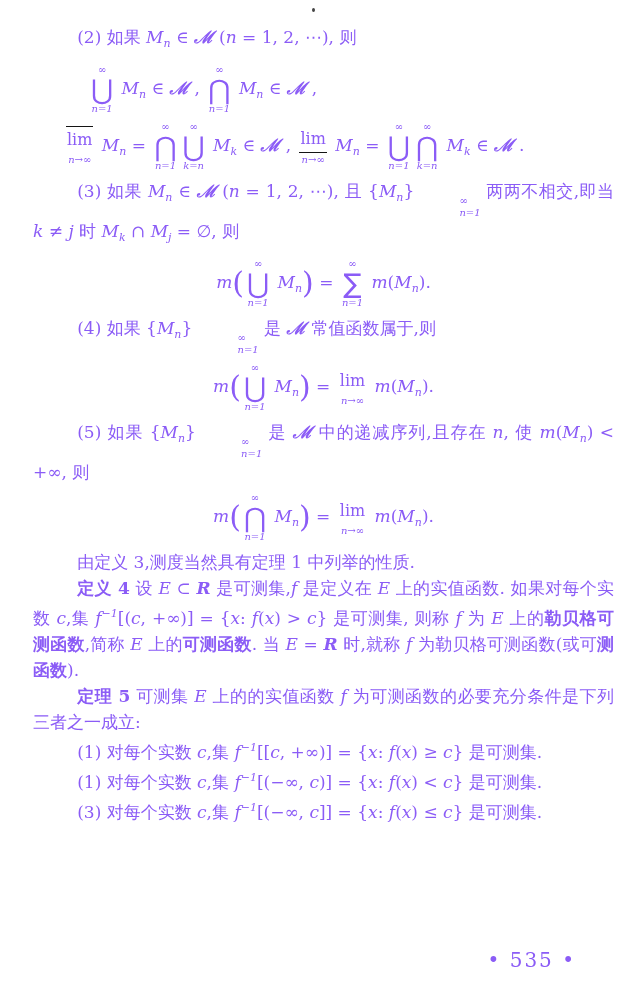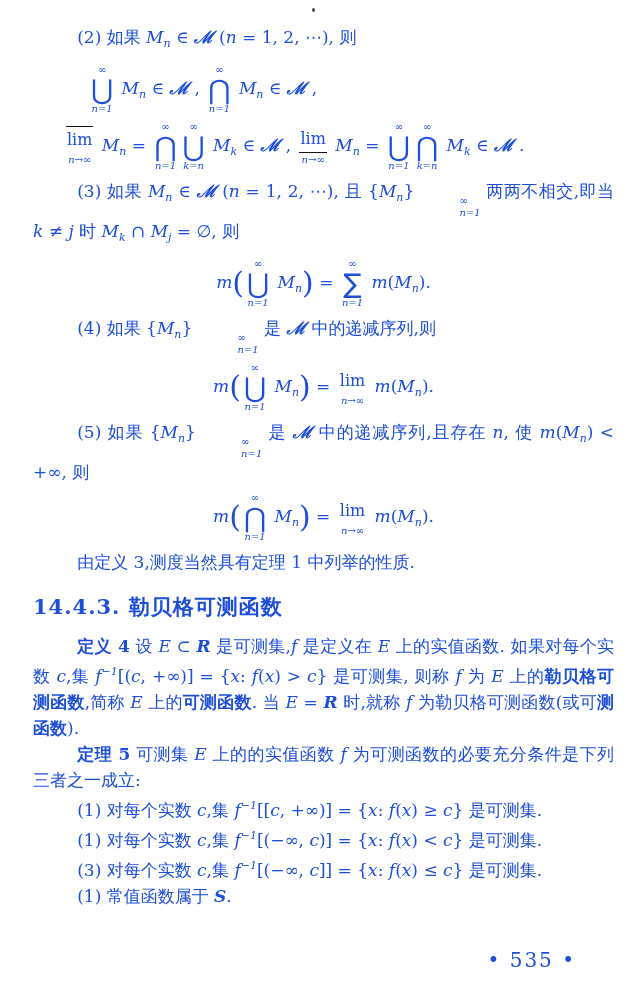--- a/index.html
+++ b/index.html
@@ -1,20 +1,20 @@
 <!DOCTYPE html>
 <html><head>
 <meta charset="utf-8">
 <style>
   html,body{margin:0;padding:0;background:#e8e8e8;}
   .page{
     position:relative;
     width:640px;height:988px;
     background:#ffffff;
-    color:#1d4ed8;
+    color:#8b5cf6;
     font-family:"DejaVu Serif","Liberation Serif",serif;
     font-size:17px;
     overflow:hidden;
     box-sizing:border-box;
   }
   .content{padding:24px 26px 0 33px;}
   .p{line-height:26px;margin:0;text-align:justify;}
   .p.ind{text-indent:2.6em;}
   .b{font-weight:bold;}
   .i{font-style:italic;}
@@ -88,21 +88,21 @@
           <span class="op">⋃</span>
           <span class="t">n=1</span>
         </span><span> </span><span class="i">M</span><span class="sub">n</span><span class="bigp">)</span><span> = </span><span class="bigop">
           <span class="t">∞</span>
           <span class="op">∑</span>
           <span class="t">n=1</span>
         </span><span> </span><span class="i">m</span><span>(</span><span class="i">M</span><span class="sub">n</span><span>).</span></div>
       <div class="p ind"><span>(4) 如果 {</span><span class="i">M</span><span class="sub">n</span><span>}</span><span class="stk">
           <span>∞</span>
           <span>n=1</span>
-        </span><span> 是 </span><span class="scr">ℳ</span><span> 中的递减序列,则</span></div>
+        </span><span> 是 </span><span class="scr">ℳ</span><span> 常值函数属于,则</span></div>
       <div class="formula center"><span class="i">m</span><span class="bigp">(</span><span class="bigop">
           <span class="t">∞</span>
           <span class="op">⋃</span>
           <span class="t">n=1</span>
         </span><span> </span><span class="i">M</span><span class="sub">n</span><span class="bigp">)</span><span> = </span><span class="limstk">
           <span class="limbase">lim</span>
           <span class="t">n→∞</span>
         </span><span> </span><span class="i">m</span><span>(</span><span class="i">M</span><span class="sub">n</span><span>).</span></div>
       <div class="p ind"><span>(5) 如果 {</span><span class="i">M</span><span class="sub">n</span><span>}</span><span class="stk">
           <span>∞</span>
@@ -110,23 +110,21 @@
         </span><span> 是 </span><span class="scr">ℳ</span><span> 中的递减序列,且存在 </span><span class="i">n</span><span>, 使 </span><span class="i">m</span><span>(</span><span class="i">M</span><span class="sub">n</span><span>) &lt; +∞, 则</span></div>
       <div class="formula center"><span class="i">m</span><span class="bigp">(</span><span class="bigop">
           <span class="t">∞</span>
           <span class="op">⋂</span>
           <span class="t">n=1</span>
         </span><span> </span><span class="i">M</span><span class="sub">n</span><span class="bigp">)</span><span> = </span><span class="limstk">
           <span class="limbase">lim</span>
           <span class="t">n→∞</span>
         </span><span> </span><span class="i">m</span><span>(</span><span class="i">M</span><span class="sub">n</span><span>).</span></div>
       <div class="p ind"><span>由定义 3,测度当然具有定理 1 中列举的性质.</span></div>
-      <div class="h2"><span>14.4.3. 勒贝格可测函数</span></div>
       <div class="p ind"><span class="b">定义 4</span><span>  设 </span><span class="i">E</span><span> ⊂ </span><span class="bi">R</span><span> 是可测集,</span><span class="i">f</span><span> 是定义在 </span><span class="i">E</span><span> 上的实值函数. 如果对每个实数 </span><span class="i">c</span><span>,集 </span><span class="i">f</span><span class="sup">−1</span><span>[(</span><span class="i">c</span><span>, +∞)] = {</span><span class="i">x</span><span>: </span><span class="i">f</span><span>(</span><span class="i">x</span><span>) &gt; </span><span class="i">c</span><span>} 是可测集, 则称 </span><span class="i">f</span><span> 为 </span><span class="i">E</span><span> 上的</span><span class="b">勒贝格可测函数</span><span>,简称 </span><span class="i">E</span><span> 上的</span><span class="b">可测函数</span><span>. 当 </span><span class="i">E</span><span> = </span><span class="bi">R</span><span> 时,就称 </span><span class="i">f</span><span> 为勒贝格可测函数(或可</span><span class="b">测函数</span><span>).</span></div>
       <div class="p ind"><span class="b">定理 5</span><span>  可测集 </span><span class="i">E</span><span> 上的的实值函数 </span><span class="i">f</span><span> 为可测函数的必要充分条件是下列三者之一成立:</span></div>
       <div class="p ind"><span>(1) 对每个实数 </span><span class="i">c</span><span>,集 </span><span class="i">f</span><span class="sup">−1</span><span>[[</span><span class="i">c</span><span>, +∞)] = {</span><span class="i">x</span><span>: </span><span class="i">f</span><span>(</span><span class="i">x</span><span>) ≥ </span><span class="i">c</span><span>} 是可测集.</span></div>
       <div class="p ind"><span>(1) 对每个实数 </span><span class="i">c</span><span>,集 </span><span class="i">f</span><span class="sup">−1</span><span>[(−∞, </span><span class="i">c</span><span>)] = {</span><span class="i">x</span><span>: </span><span class="i">f</span><span>(</span><span class="i">x</span><span>) &lt; </span><span class="i">c</span><span>} 是可测集.</span></div>
       <div class="p ind"><span>(3) 对每个实数 </span><span class="i">c</span><span>,集 </span><span class="i">f</span><span class="sup">−1</span><span>[(−∞, </span><span class="i">c</span><span>]] = {</span><span class="i">x</span><span>: </span><span class="i">f</span><span>(</span><span class="i">x</span><span>) ≤ </span><span class="i">c</span><span>} 是可测集.</span></div>
-      <div class="p ind"><span>(1) 常值函数属于 </span><span class="scr">S</span><span>.</span></div>
       <div class="p ind"></div>
     </div>
   <div class="pagenum">• 535 •</div>
 </div>
 
 </body></html>

